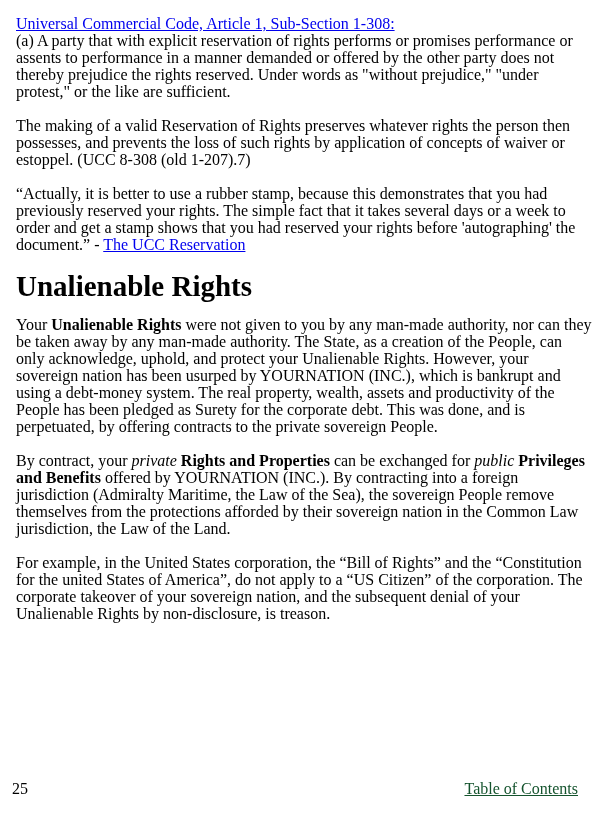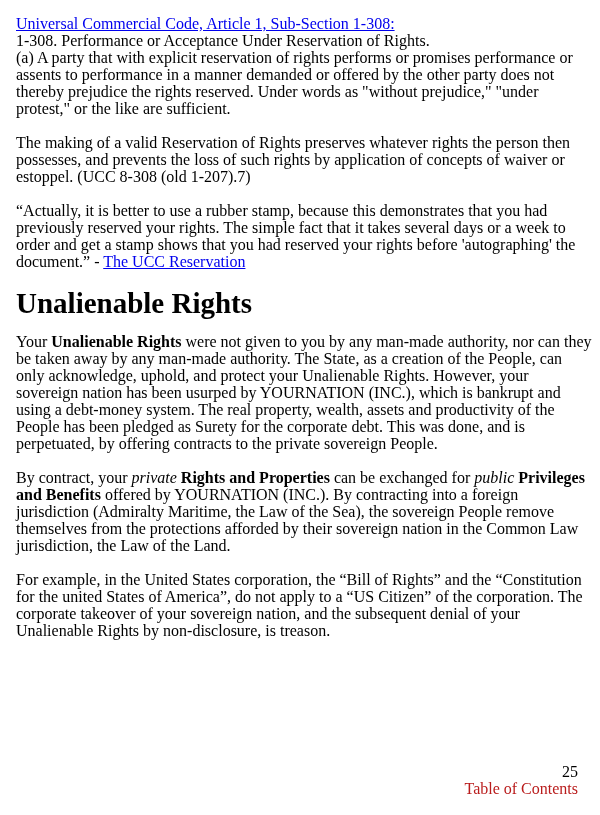--- a/index.html
+++ b/index.html
@@ -18,52 +18,51 @@
     line-height: 17px;
     width: 578px;
   }
   .block { margin-bottom: 17px; }
   a { cursor: pointer; }
   .link {
     color: #0000EE;
     text-decoration: underline;
   }
   .toc-link {
-    color: #b91c1c;
+    color: #14532d;
+    text-decoration: underline;
   }
   h1.doc-heading {
     font-family: "Liberation Serif", serif;
     font-size: 29px;
     line-height: 32px;
     font-weight: bold;
     margin: 8px 0 14px 0;
     letter-spacing: 0px;
   }
   .footer {
     position: absolute;
     left: 12px;
     right: 22px;
     bottom: 18px;
     display: flex;
     justify-content: space-between;
     align-items: flex-end;
     line-height: 17px;
-    flex-direction: column;
   }
 </style>
 </head>
 <body>
 
 <div class="page">
 
   <div class="block">
     <div>
       <a class="link">Universal Commercial Code, Article 1, Sub-Section 1-308:</a>
     </div>
-    <div>1-308. Performance or Acceptance Under Reservation of Rights.</div>
     <div>(a) A party that with explicit reservation of rights performs or promises performance or assents to performance in a manner demanded or offered by the other party does not thereby prejudice the rights reserved. Under words as "without prejudice," "under protest," or the like are sufficient.</div>
   </div>
 
   <div class="block">
     <div>The making of a valid Reservation of Rights preserves whatever rights the person then possesses, and prevents the loss of such rights by application of concepts of waiver or estoppel. (UCC 8-308 (old 1-207).7)</div>
   </div>
 
 
   <div class="block">
     <span>“Actually, it is better to use a rubber stamp, because this demonstrates that you had previously reserved your rights. The simple fact that it takes several days or a week to order and get a stamp shows that you had reserved your rights before 'autographing' the document.” - </span><a class="link">The UCC Reservation</a>

